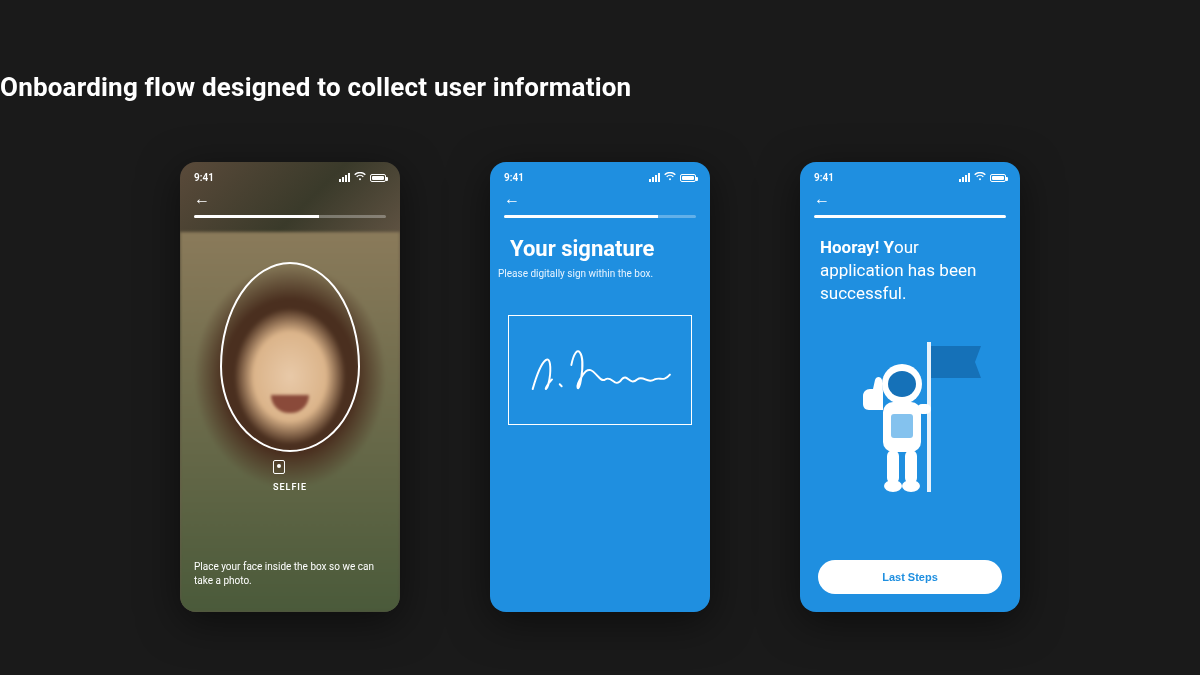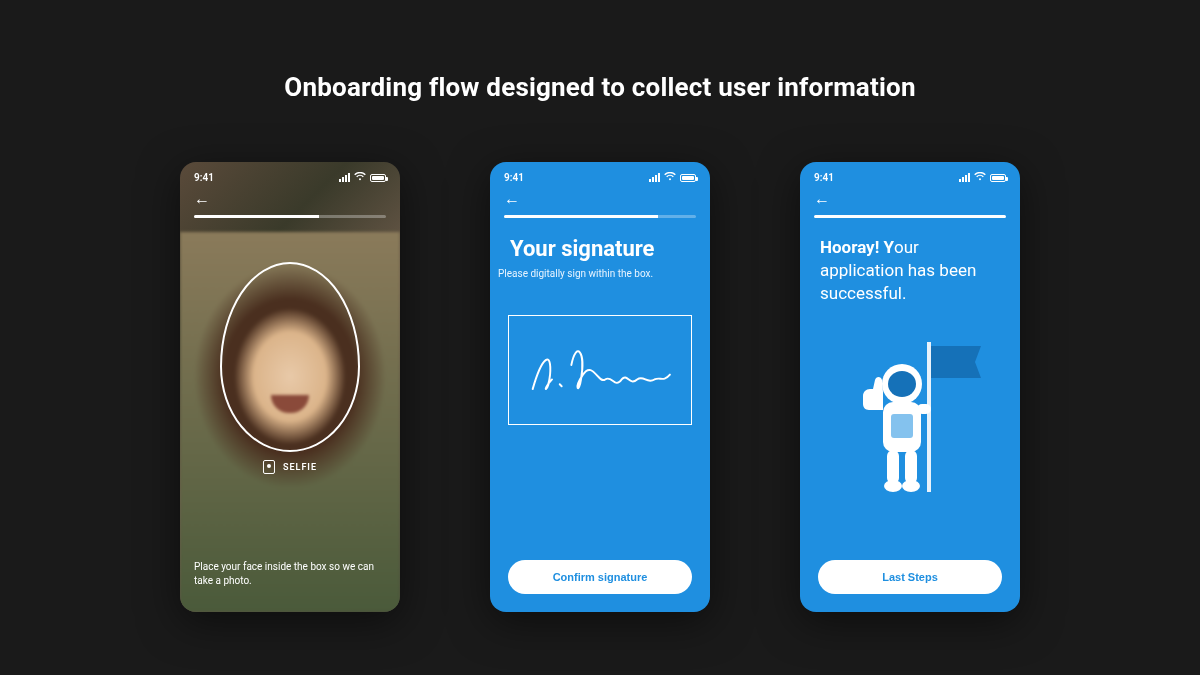--- a/index.html
+++ b/index.html
@@ -8,21 +8,21 @@
     width: 1200px;
     height: 675px;
     font-family: -apple-system, BlinkMacSystemFont, "Segoe UI", Roboto, sans-serif;
     overflow: hidden;
     position: relative;
   }
   .page-title {
     color: #fff;
     font-size: 26px;
     font-weight: 700;
-    text-align: center;
+    text-align: left;
     padding-top: 72px;
     letter-spacing: 0.2px;
   }
   .phones {
     display: flex;
     justify-content: center;
     gap: 90px;
     margin-top: 60px;
   }
   .phone {
@@ -100,22 +100,22 @@
     left:50%; top: 8%;
     transform: translateX(-50%);
     width: 140px; height: 190px;
     border: 2px solid #fff;
     border-radius: 50% / 55% 55% 45% 45%;
   }
   .selfie-badge {
     position:absolute;
     left:50%; top: 60%;
     transform:translateX(-50%);
-    display:flex; align-items:center; gap:8px;
-    color:#fff; font-size:9px; letter-spacing:1px; font-weight:600;
+    display:flex; align-items:flex-start; gap:8px;
+    color:#fff; font-size:9px; letter-spacing:1px; font-weight:600;flex-direction:column;
   }
   .selfie-badge .sq {
     width:12px; height:14px; border:1.5px solid #fff; border-radius:2px; position:relative;
   }
   .selfie-badge .sq::after{
     content:""; position:absolute; left:3px; top:3px; width:4px; height:4px; border-radius:50%; background:#fff;
   }
   .selfie-instruction {
     position:absolute;
     left:14px; right:14px; bottom: 24px;
@@ -249,21 +249,20 @@
 
     <div class="screen-heading">Your signature</div>
     <div class="screen-sub">Please digitally sign within the box.</div>
 
     <div class="signature-box">
       <svg class="signature-svg" viewBox="0 0 160 70">
         <path d="M10 55 C 20 20, 30 15, 28 40 C 26 60, 18 58, 30 45 M38 50 L40 52 M50 30 C 55 5, 65 15, 60 45 C 58 60, 52 55, 62 40 C 72 25, 78 50, 85 45 C 92 40, 95 55, 102 45 C 108 38, 110 52, 118 45 C 125 40, 128 50, 136 45 C 142 42, 145 48, 152 40" stroke="#fff" stroke-width="2" fill="none" stroke-linecap="round" stroke-linejoin="round"></path>
       </svg>
     </div>
 
-    <button class="cta-btn">Confirm signature</button>
   </div>
 
   <div class="phone phone-blue">
     <div class="stars"></div>
     <div class="statusbar">
       <span>9:41</span>
       <span class="right">
         <span class="sig-bars">
             <i></i>
             <i></i>

